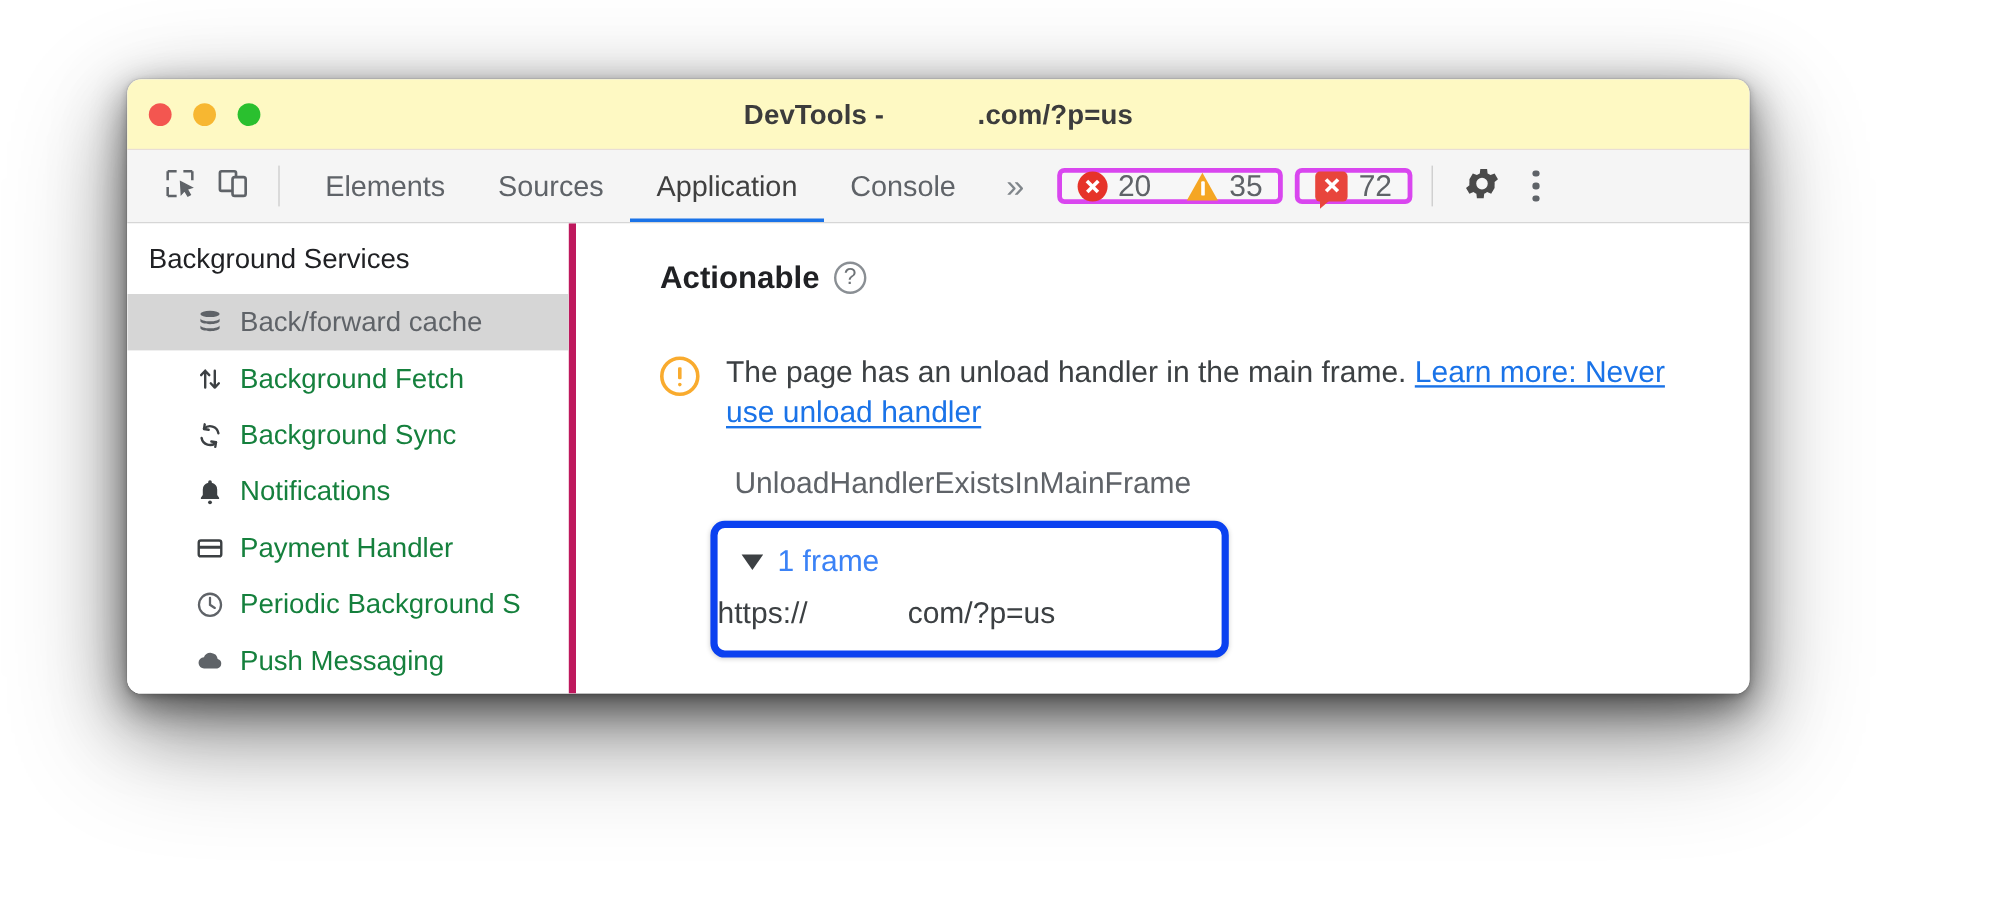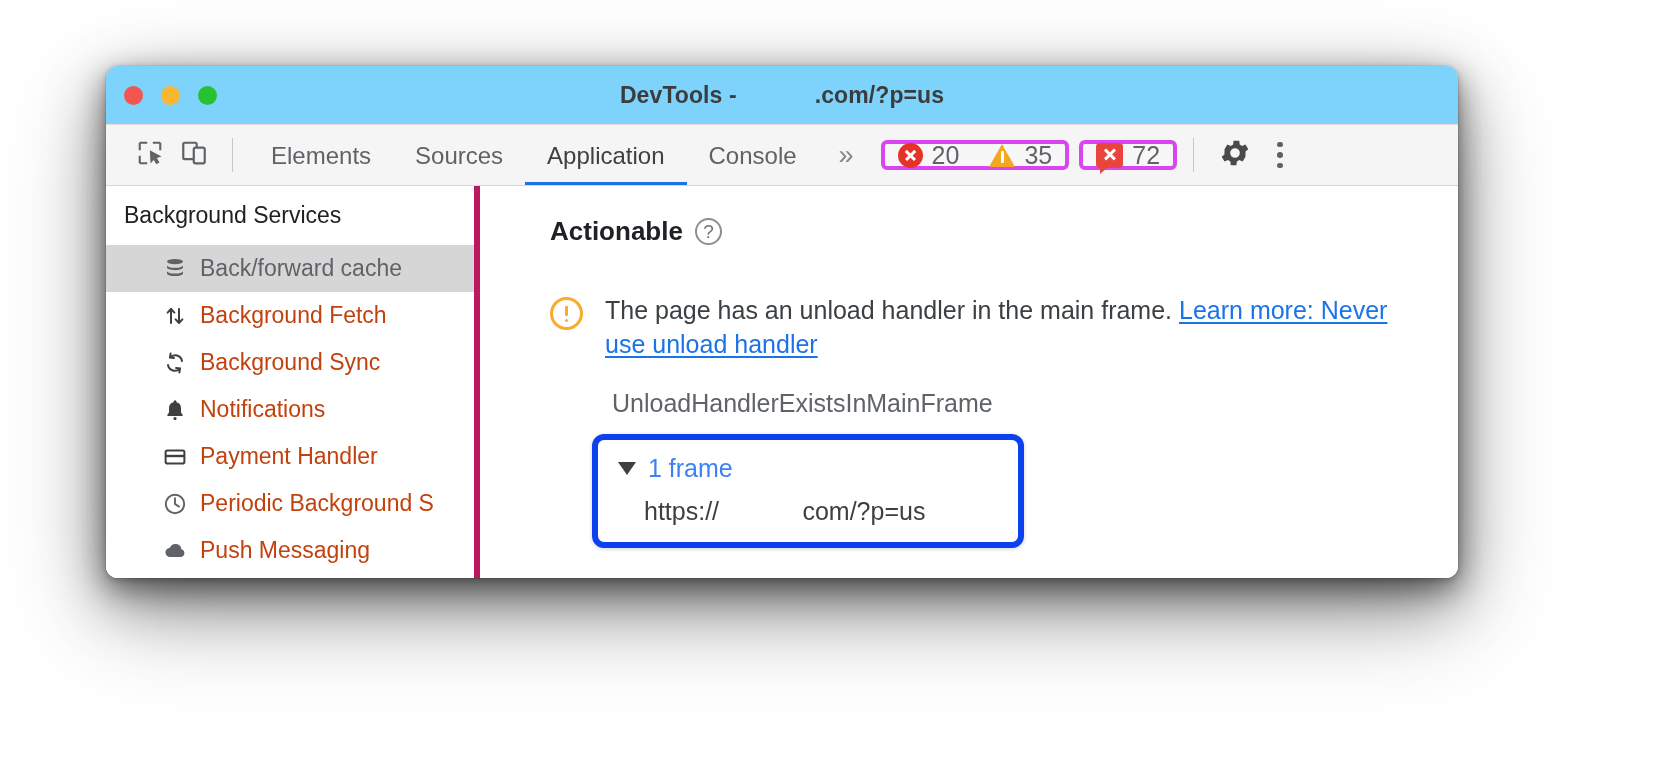--- a/index.html
+++ b/index.html
@@ -34,21 +34,21 @@
       0 10px 28px rgba(0,0,0,0.42),
       0 22px 60px rgba(0,0,0,0.38),
       0 34px 100px rgba(0,0,0,0.30);
     overflow: hidden;
   }
 
   
   #title-bar {
     position: relative;
     height: 59px;
-    background: #7dd3fc;
+    background: #fef9c3;
     border-bottom: 1px solid #e8ded6;
     display: flex;
     align-items: center;
   }
   .traffic-lights {
     position: absolute;
     left: 18px;
     display: flex;
     gap: 18px;
     align-items: center;
@@ -234,21 +234,21 @@
     padding: 16px 0 16px 18px;
     white-space: nowrap;
   }
   .side-item {
     display: flex;
     align-items: center;
     gap: 12px;
     height: 47px;
     padding-left: 56px;
     font-size: 23px;
-    color: #c2410c;
+    color: #15803d;
     white-space: nowrap;
   }
   .side-item.selected {
     background: #d6d6d6;
     color: #5f6368;
   }
   .side-icon {
     width: 26px; height: 26px;
     flex: none;
     display: flex; align-items: center; justify-content: center;
@@ -352,21 +352,20 @@
   .tri-down {
     width: 0; height: 0;
     border-left: 9px solid transparent;
     border-right: 9px solid transparent;
     border-top: 13px solid #3c4043;
     flex: none;
   }
   #frame-url {
     font-size: 25px;
     color: #3c4043;
-    padding-left: 46px;
     margin-top: 14px;
     white-space: pre;
   }
 </style>
 </head>
 <body>
 
 <div id="screen">
 
   <div id="devtools-window">

